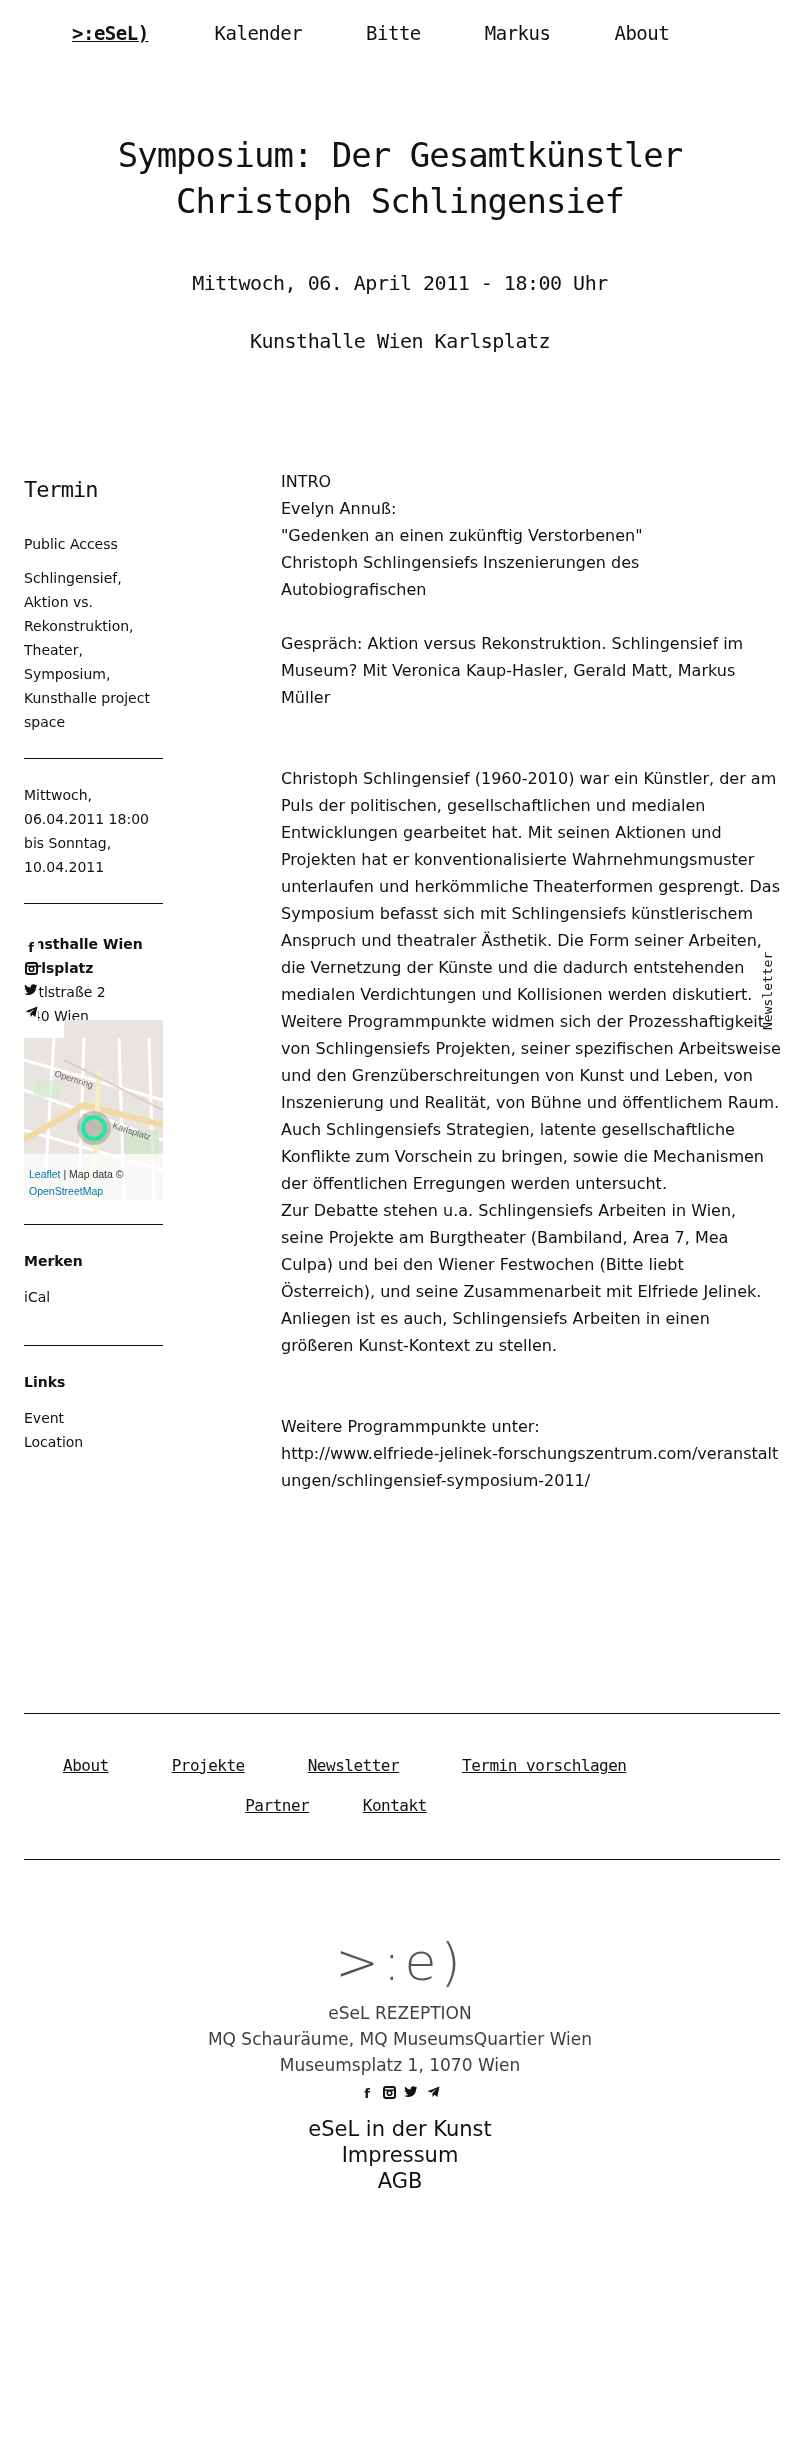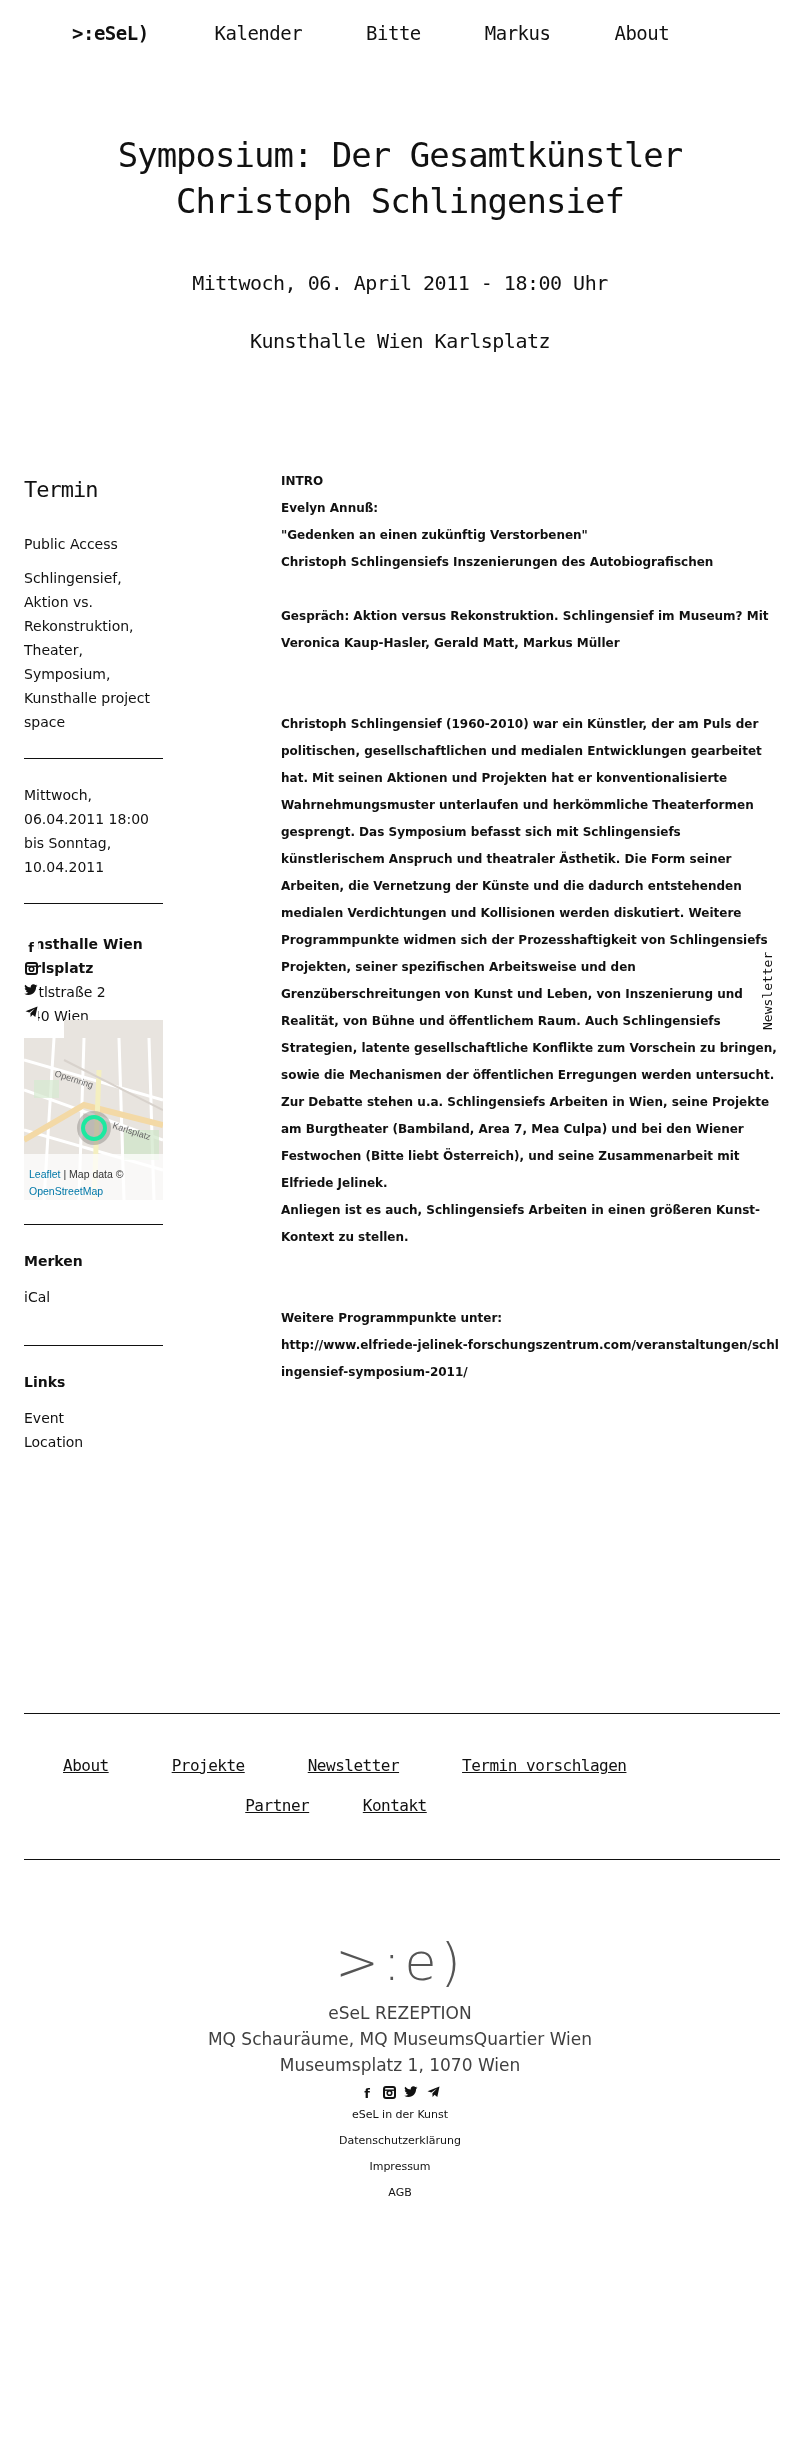--- a/index.html
+++ b/index.html
@@ -1,21 +1,21 @@
 <!DOCTYPE html>
 <html><head>
 <meta charset="utf-8">
 <style>
   html, body { margin:0; padding:0; background:#fff; }
   body { width:800px; min-height:2463px; position:relative; color:#111; font-family:"DejaVu Sans", sans-serif; overflow-x:hidden; }
   a { color:inherit; text-decoration:none; }
 
   
   .topnav { position:absolute; top:22px; left:72px; display:flex; align-items:center; }
-  .topnav .logo { font-family:"DejaVu Sans Mono", monospace; font-weight:bold; font-size:19px; margin-right:66px; letter-spacing:-0.5px; }
+  .topnav .logo { font-family:"DejaVu Sans Mono", monospace; font-weight:bold; font-size:19px; margin-right:66px; letter-spacing:-0.5px;text-decoration:underline; }
   .topnav .nav-link { font-family:"DejaVu Sans Mono", monospace; font-size:19px; margin-right:64px; letter-spacing:-0.5px; }
 
   
   .hero { position:absolute; top:132px; left:0; width:800px; text-align:center; }
   .hero h1 { font-family:"DejaVu Sans Mono", monospace; font-weight:normal; font-size:34px; line-height:46px; margin:0; letter-spacing:-1px; }
   .hero .date { font-family:"DejaVu Sans Mono", monospace; font-size:20px; margin-top:47px; letter-spacing:-0.5px; }
   .hero .venue { font-family:"DejaVu Sans Mono", monospace; font-size:20px; margin-top:34px; letter-spacing:-0.5px; }
 
   
   .sidebar { position:absolute; top:470px; left:24px; width:140px; font-size:14px; line-height:24px; }
@@ -29,42 +29,42 @@
   .social-vert { position:absolute; left:0; top:12px; display:flex; flex-direction:column; gap:6px; }
   .social-vert span, .social-foot span { display:inline-block; width:14px; height:16px; font-size:13px; text-align:center; font-weight:bold; line-height:16px; }
   .map { position:relative; width:139px; height:180px; margin-top:-18px; }
   .map-tiles { position:absolute; left:0; top:18px; width:139px; height:162px; background:#e8e4df; overflow:hidden; }
   .map-tiles-top { position:absolute; left:40px; top:0; width:99px; height:18px; background:#e8e4df; }
   .map svg { position:absolute; left:0; top:0; }
   .attribution { position:absolute; left:0; bottom:0; width:139px; background:rgba(255,255,255,0.75); font-family:"Liberation Sans", sans-serif; font-size:10.5px; line-height:17px; padding:12px 0 0 5px; box-sizing:border-box; color:#333; }
   .attribution .lnk { color:#0078a8; }
 
   
-  .main { position:absolute; top:468px; left:281px; width:500px; font-size:12px; line-height:27px;font-weight:bold; }
+  .main { position:absolute; top:468px; left:281px; width:500px; font-size:16px; line-height:27px; }
   .main p { margin:0; }
   .main .gap { height:27px; }
   .main .gap2 { height:54px; }
 
   
   .newsletter-tab { position:absolute; left:760px; top:945px; transform:rotate(-90deg); transform-origin:left top; font-family:"DejaVu Sans Mono", monospace; font-size:13px; white-space:nowrap; width:auto; }
   .newsletter-tab { top:1030px; }
 
   
   .footer-rule { position:absolute; left:24px; width:756px; border-top:1.5px solid #111; }
   .footer-nav { position:absolute; top:1756px; left:0; width:800px; font-family:"DejaVu Sans Mono", monospace; font-size:16px; }
   .footer-nav .row1 { position:absolute; left:63px; display:flex; gap:0; }
   .footer-nav .row1 a { text-decoration:underline; margin-right:63px; letter-spacing:-0.5px; }
   .footer-nav .row2 { position:absolute; top:40px; left:0; width:672px; text-align:center; }
   .footer-nav .row2 a { text-decoration:underline; margin:0 22px; letter-spacing:-0.5px; }
 
   .footer { position:absolute; top:1932px; left:0; width:800px; text-align:center; }
   .footer .logo-big { font-family:"DejaVu Sans", sans-serif; font-size:52px; color:#555; letter-spacing:4px; line-height:60px; font-weight:300; }
   .footer .addr { color:#404040; font-size:17px; line-height:26px; margin-top:8px; }
   .social-foot { display:flex; justify-content:center; gap:8px; margin-top:8px; }
-  .footer .links { font-size:11px; line-height:26px; margin-top:0; }
+  .footer .links { font-size:21px; line-height:26px; margin-top:14px; }
 </style>
 </head>
 <body>
 
 <nav class="topnav">
   <a class="logo">&gt;:eSeL)</a>
   <a class="nav-link">Kalender</a>
   <a class="nav-link">Bitte</a>
   <a class="nav-link">Markus</a>
   <a class="nav-link">About</a>
@@ -209,17 +209,16 @@
         </svg>
     </span>
     <span>
       <svg width="13" height="12" viewBox="0 0 13 12">
           <path d="M12.5.5L.5 5.2l3.8 1.3L10 2.5 5.4 7.2l.2 3.8 2-2.3 2.7 2.2z" fill="#111"></path>
         </svg>
     </span>
   </div>
   <div class="links">
     <div><a>eSeL in der Kunst</a></div>
-    <div><a>Datenschutzerklärung</a></div>
     <div><a>Impressum</a></div>
     <div><a>AGB</a></div>
   </div>
 </footer>
 
 </body></html>

